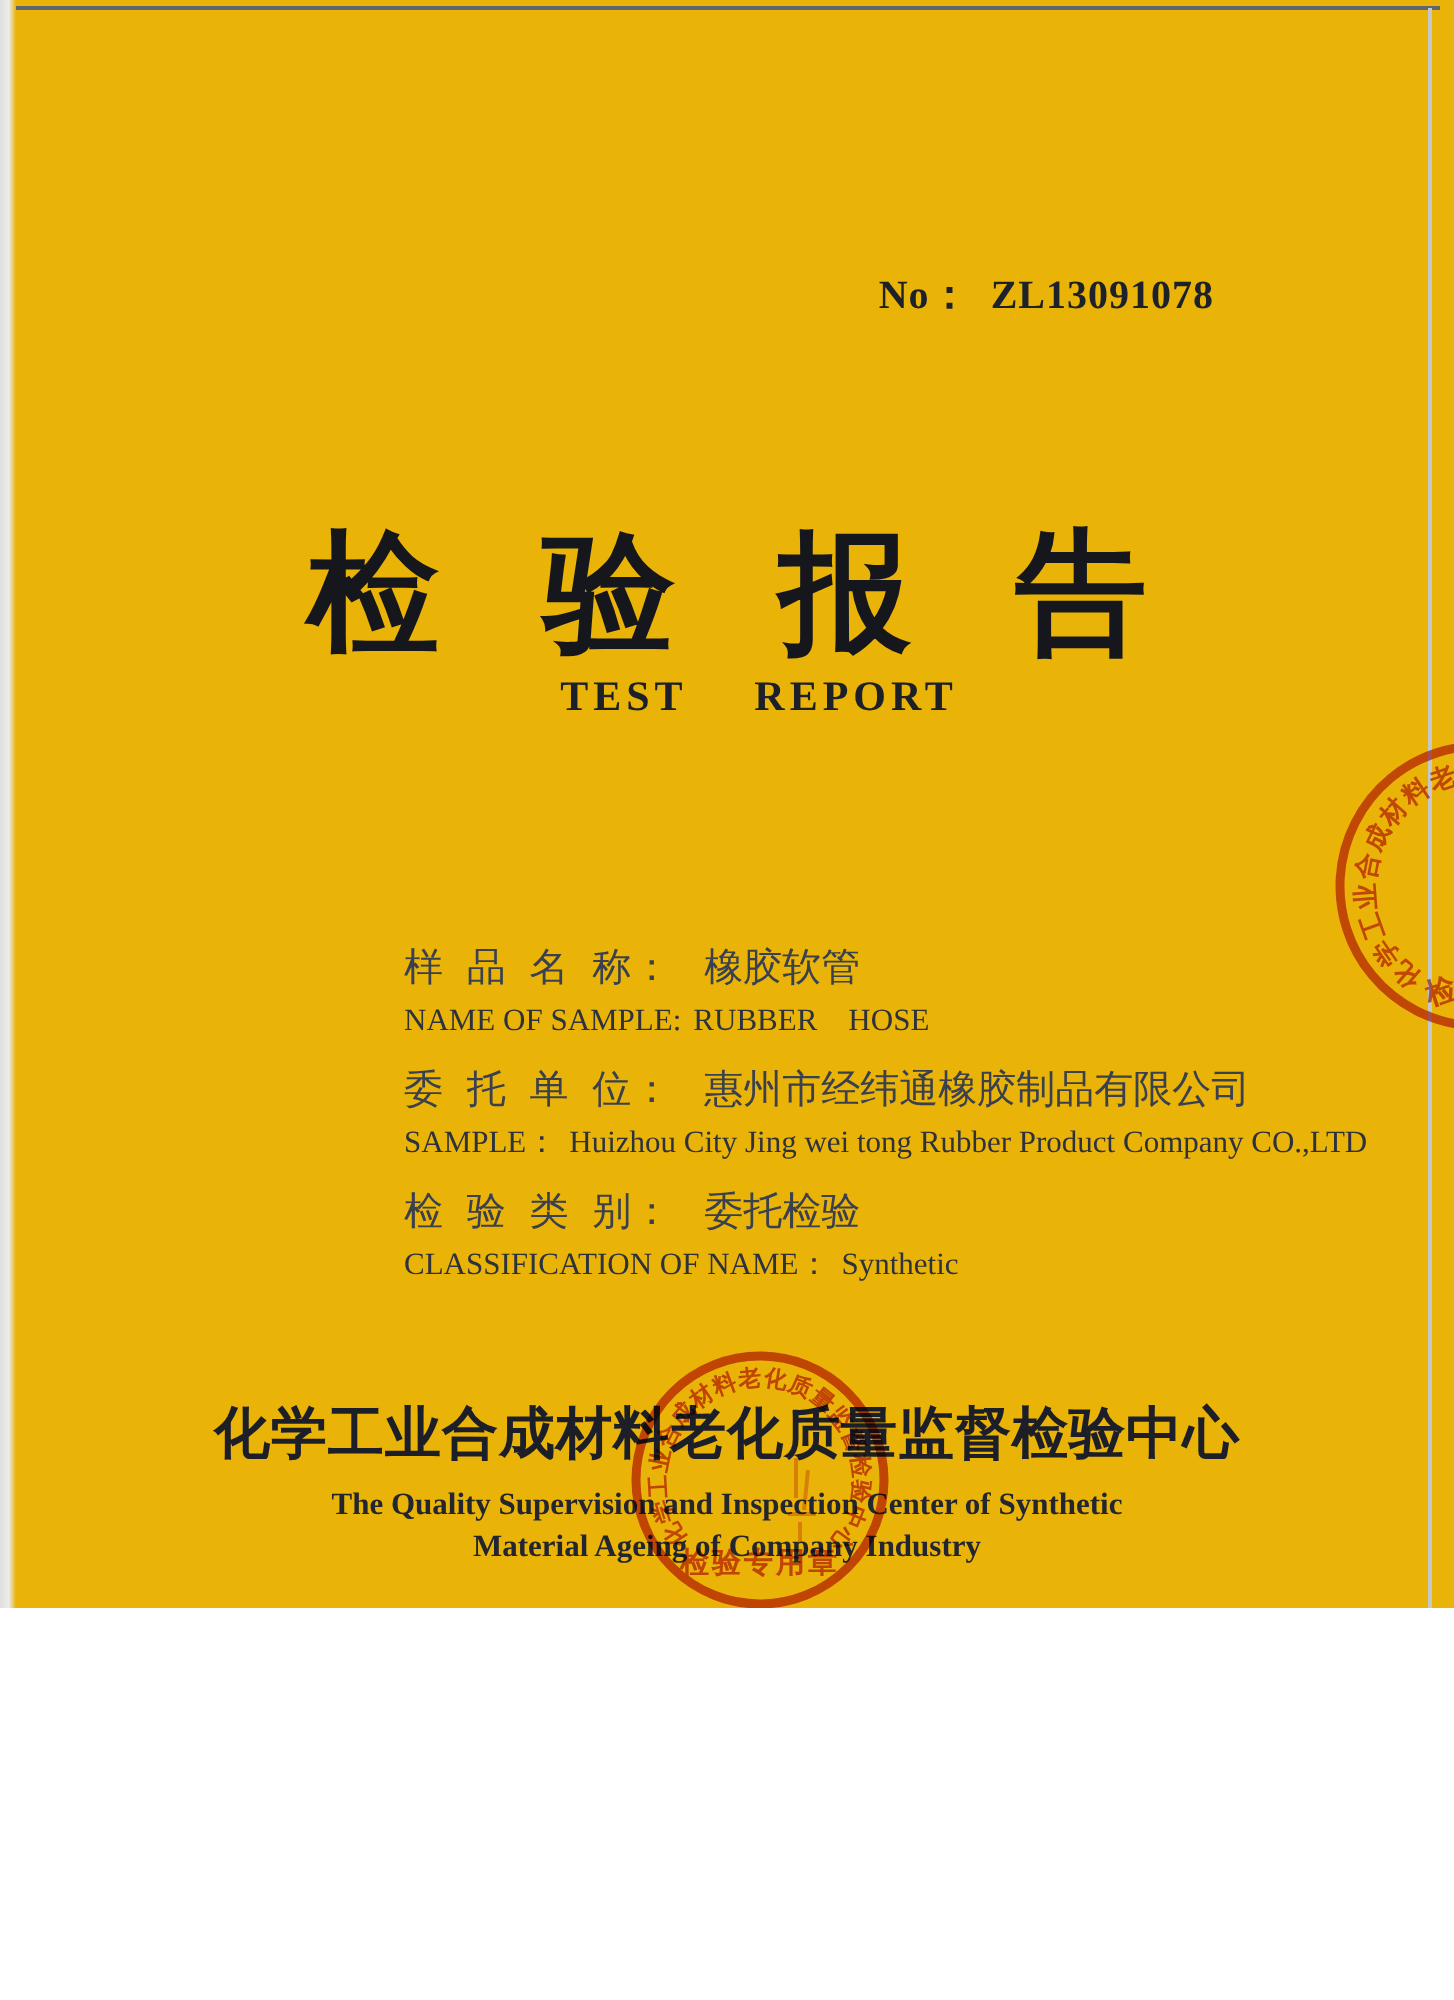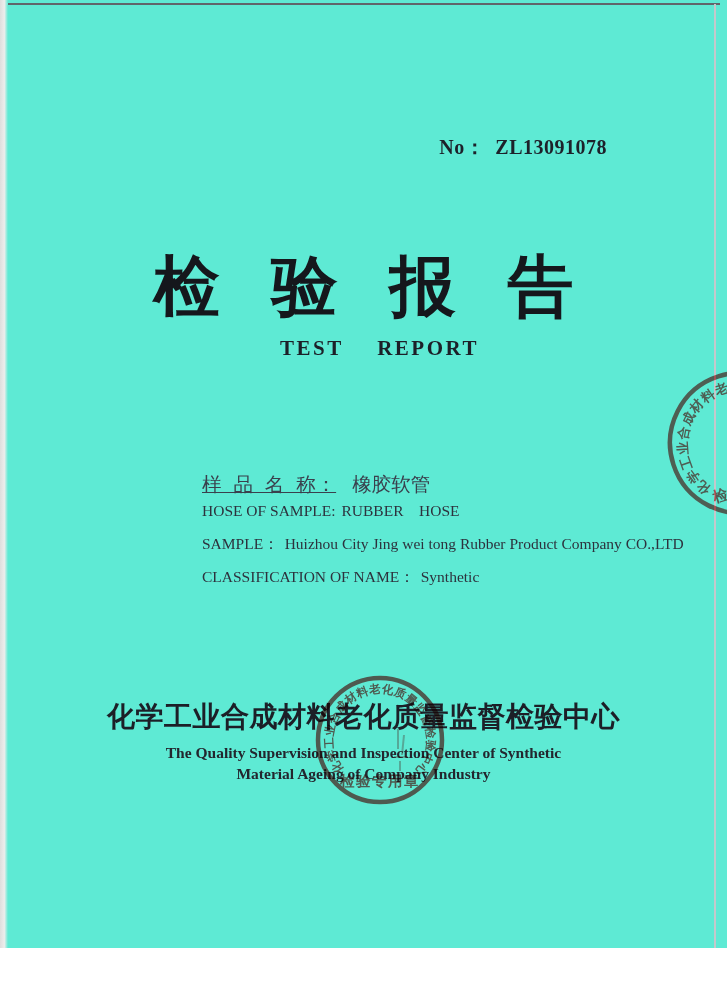--- a/index.html
+++ b/index.html
@@ -7,22 +7,22 @@
     padding: 0;
     width: 727px;
     height: 1000px;
     overflow: hidden;
     background: #ffffff;
     font-family: "Liberation Serif", "DejaVu Serif", serif;
   }
   .page {
     position: relative;
     width: 727px;
-    height: 948px;
-    background: #5eead4;
+    height: 804px;
+    background: #eab308;
     overflow: hidden;
   }
   
   .edge-top {
     position: absolute;
     left: 8px; right: 7px; top: 3px;
     height: 2px;
     background: #60666b;
   }
   .edge-left {
@@ -43,21 +43,21 @@
     right: 120px;
     font-size: 20px;
     color: #1d212a;
     letter-spacing: 0.5px;
     white-space: pre;
   }
   .doc-no .no-label { font-weight: 600; }
   .doc-no .no-value { font-weight: 700; margin-left: 10px; }
   .title-zh {
     position: absolute;
-    top: 242px;
+    top: 252px;
     left: 0;
     width: 100%;
     text-align: center;
     font-size: 66px;
     font-weight: 700;
     color: #15171c;
     letter-spacing: 52px;
     text-indent: 52px;
     white-space: nowrap;
   }
@@ -79,21 +79,21 @@
     top: 472px;
     width: 470px;
   }
   .field { margin-bottom: 12px; }
   .zh-line {
     font-size: 19.5px;
     color: #3a404d;
     line-height: 26px;
     white-space: pre;
   }
-  .zh-label { word-spacing: 6px; letter-spacing: 0.5px; text-decoration: underline; }
+  .zh-label { word-spacing: 6px; letter-spacing: 0.5px; }
   .zh-value { margin-left: 16px; }
   .en-line {
     margin-top: 2px;
     font-size: 15.5px;
     color: #2d323d;
     line-height: 21px;
     white-space: pre;
   }
   .en-value { margin-left: 6px; text-align: center; }
   .issuer {
@@ -134,26 +134,28 @@
   <div class="edge-right"></div>
 
   <div class="doc-no"><span class="no-label">No：</span><span class="no-value">ZL13091078</span></div>
 
   <div class="title-zh">检验报告</div>
   <div class="title-en">TEST REPORT</div>
 
   <div class="fields">
     <div class="field">
       <div class="zh-line"><span class="zh-label">样 品 名 称：</span><span class="zh-value">橡胶软管</span></div>
-      <div class="en-line"><span>HOSE OF SAMPLE:</span><span class="en-value">RUBBER    HOSE</span></div>
+      <div class="en-line"><span>NAME OF SAMPLE:</span><span class="en-value">RUBBER    HOSE</span></div>
     </div>
     <div class="field">
+      <div class="zh-line"><span class="zh-label">委 托 单 位：</span><span class="zh-value">惠州市经纬通橡胶制品有限公司</span></div>
       <div class="en-line"><span>SAMPLE：</span><span class="en-value">Huizhou City Jing wei tong Rubber Product Company CO.,LTD</span></div>
     </div>
     <div class="field">
+      <div class="zh-line"><span class="zh-label">检 验 类 别：</span><span class="zh-value">委托检验</span></div>
       <div class="en-line"><span>CLASSIFICATION OF NAME：</span><span class="en-value">Synthetic</span></div>
     </div>
   </div>
 
   <div class="issuer">
     <div class="issuer-zh">化学工业合成材料老化质量监督检验中心</div>
     <div class="issuer-en">
       <div>The Quality Supervision and Inspection Center of Synthetic</div>
       <div>Material Ageing of Company Industry</div>
     </div>

